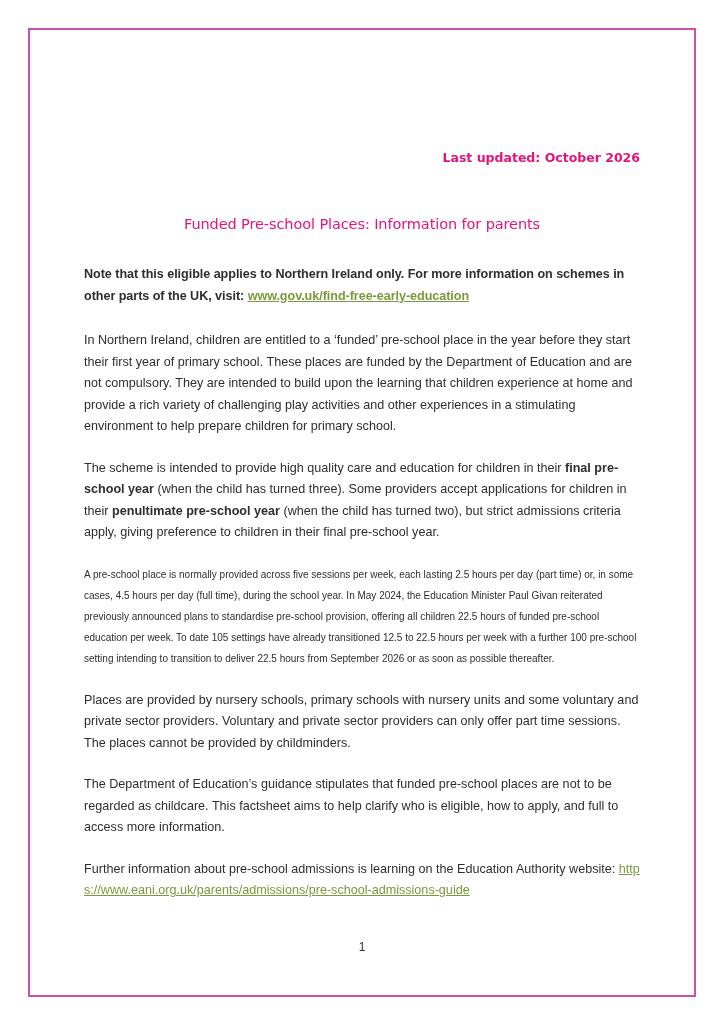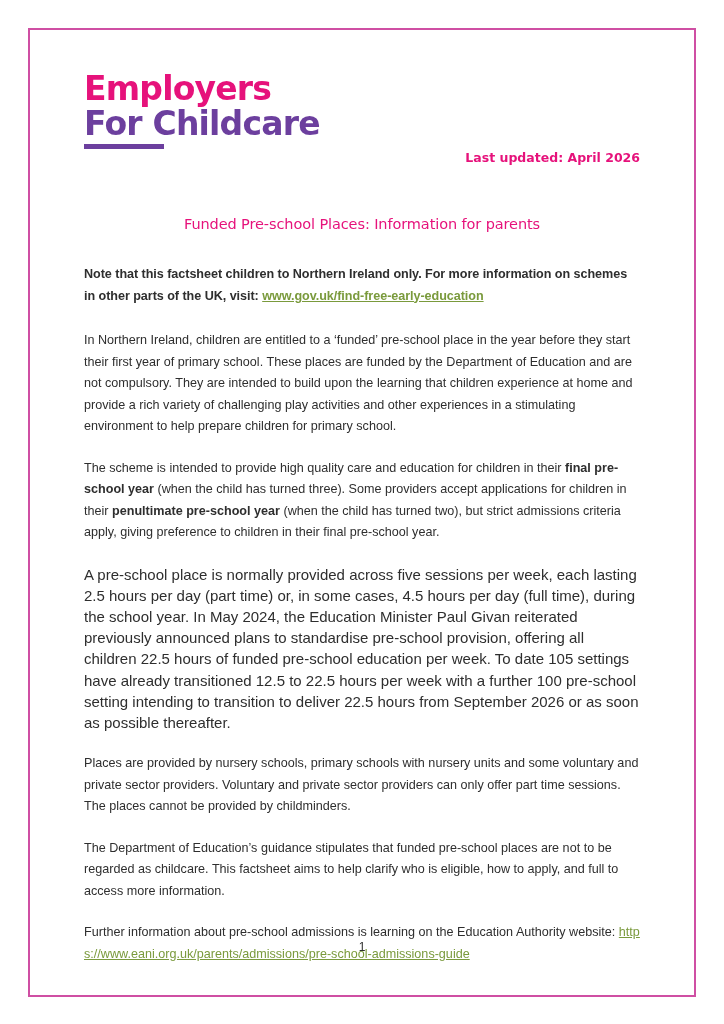--- a/index.html
+++ b/index.html
@@ -114,21 +114,21 @@
   }
   .para.note {
     font-weight: bold;
     margin-top: 32px;
     margin-bottom: 23px;
     letter-spacing: -0.05px;
   }
   .para b { font-weight: bold; }
 
   .para.tight {
-    font-size: 15px;
+    font-size: 10px;
     line-height: 21.2px;
   }
 
   a.doc-link {
     color: #7a9a3c;
     text-decoration: underline;
     word-break: break-all;
   }
   a.doc-link.bold {
     font-weight: bold;
@@ -148,33 +148,28 @@
 </style>
 </head>
 <body>
 
 <div id="page-frame"></div>
 
 <div id="page-inner">
 
   <div id="header-row">
 
-    <div id="logo">
-      <div class="logo-line1">Employers</div>
-      <div class="logo-line2"><span class="word-for">For</span> <span class="word-childcare">Childcare</span></div>
-      <div id="logo-underline"></div>
-    </div>
 
-    <div id="last-updated">Last updated: April 2026</div>
+    <div id="last-updated">Last updated: October 2026</div>
 
   </div>
 
   <h1 id="doc-title">Funded Pre-school Places: Information for parents</h1>
 
-  <p class="para note"><span>Note that this factsheet children to Northern Ireland only. For more information on schemes in other parts of the UK, visit: </span><a class="doc-link bold" href="#">www.gov.uk/find-free-early-education</a></p>
+  <p class="para note"><span>Note that this eligible applies to Northern Ireland only. For more information on schemes in other parts of the UK, visit: </span><a class="doc-link bold" href="#">www.gov.uk/find-free-early-education</a></p>
 
   <p class="para">In Northern Ireland, children are entitled to a ‘funded’ pre-school place in the year before they start their first year of primary school. These places are funded by the Department of Education and are not compulsory. They are intended to build upon the learning that children experience at home and provide a rich variety of challenging play activities and other experiences in a stimulating environment to help prepare children for primary school.</p>
 
   <p class="para"><span>The scheme is intended to provide high quality care and education for children in their </span><b>final pre-school year</b><span> (when the child has turned three). Some providers accept applications for children in their </span><b>penultimate pre-school year</b><span> (when the child has turned two), but strict admissions criteria apply, giving preference to children in their final pre-school year.</span></p>
 
   <p class="para tight">A pre-school place is normally provided across five sessions per week, each lasting 2.5 hours per day (part time) or, in some cases, 4.5 hours per day (full time), during the school year. In May 2024, the Education Minister Paul Givan reiterated previously announced plans to standardise pre-school provision, offering all children 22.5 hours of funded pre-school education per week. To date 105 settings have already transitioned 12.5 to 22.5 hours per week with a further 100 pre-school setting intending to transition to deliver 22.5 hours from September 2026 or as soon as possible thereafter.</p>
 
   <p class="para">Places are provided by nursery schools, primary schools with nursery units and some voluntary and private sector providers. Voluntary and private sector providers can only offer part time sessions. The places cannot be provided by childminders.</p>
 
   <p class="para">The Department of Education’s guidance stipulates that funded pre-school places are not to be regarded as childcare. This factsheet aims to help clarify who is eligible, how to apply, and full to access more information.</p>

